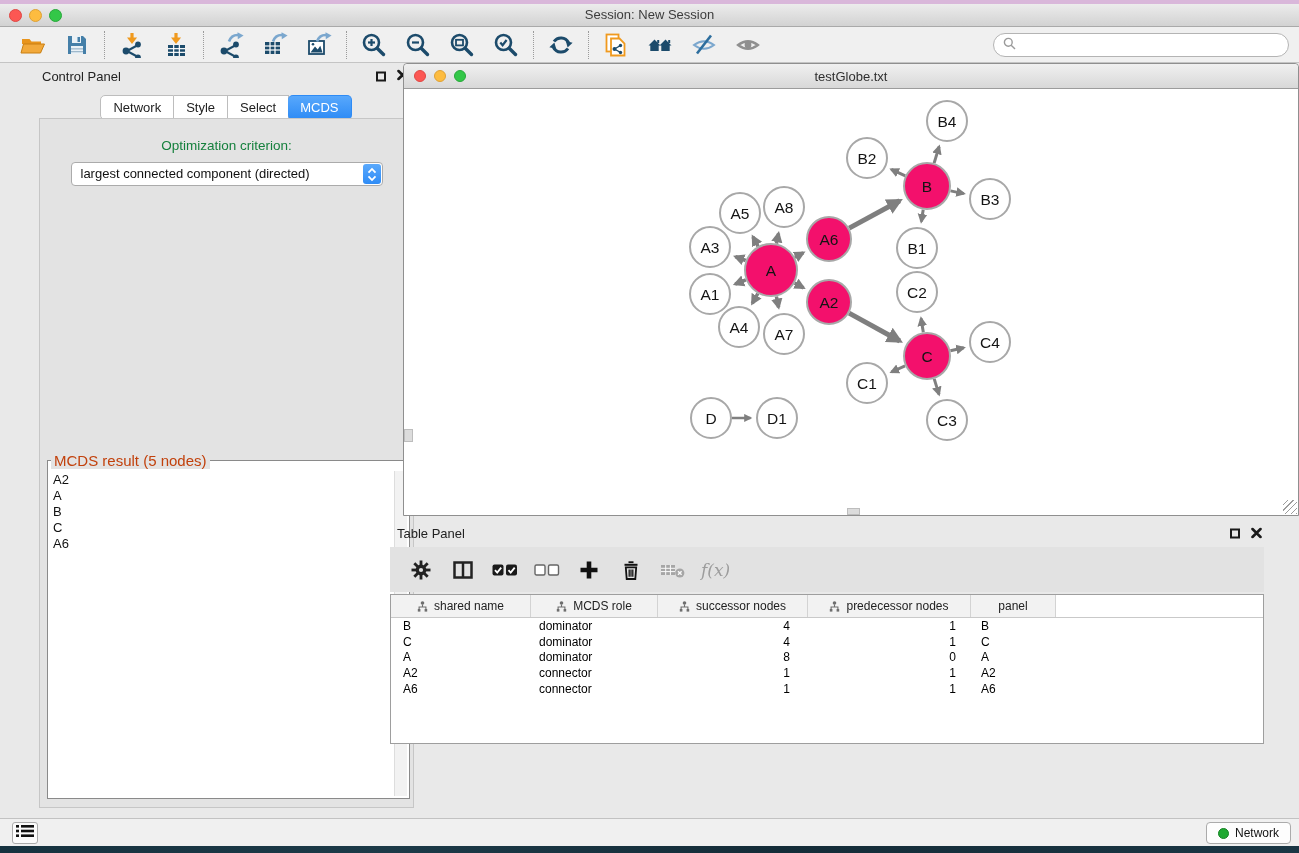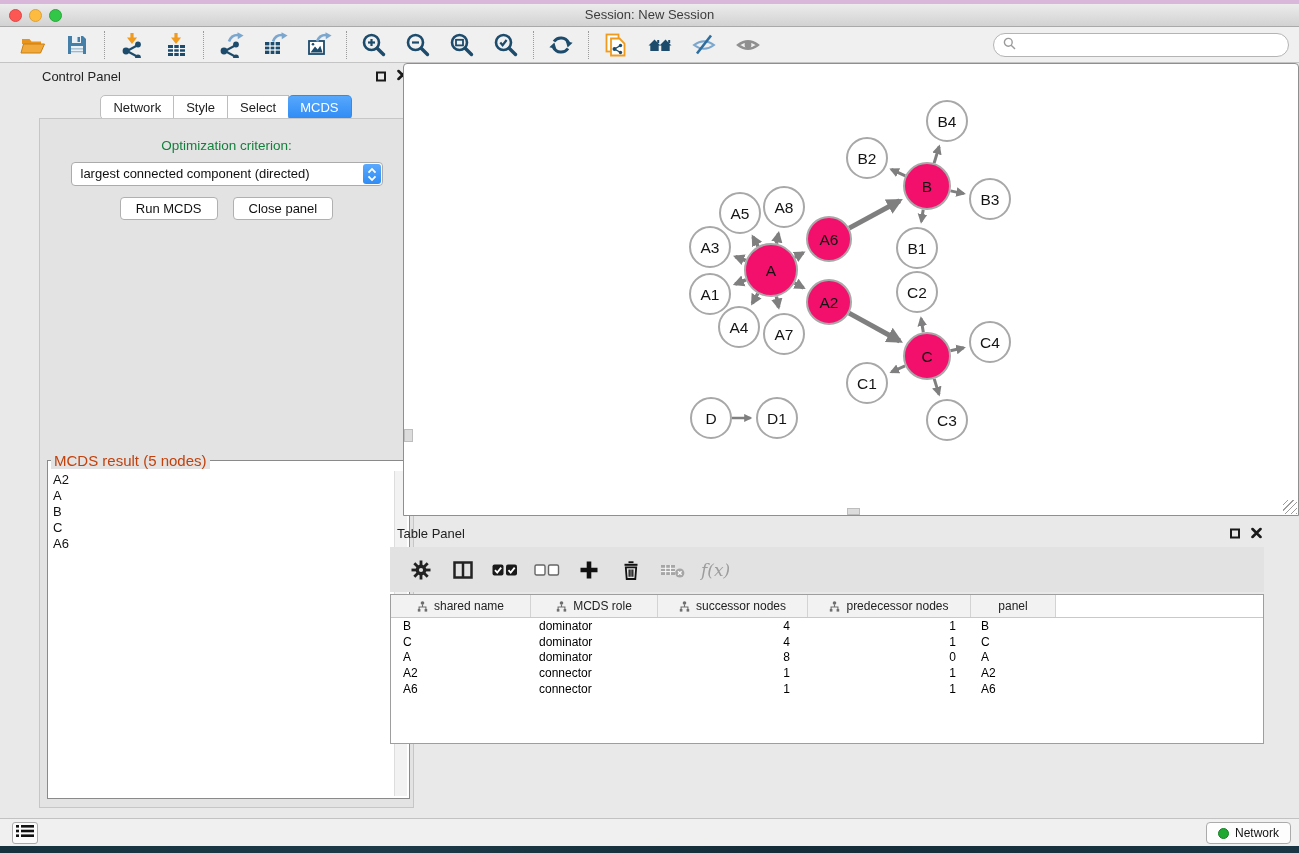--- a/index.html
+++ b/index.html
@@ -342,39 +342,43 @@
     <div class="opt-label">Optimization criterion:</div>
     <div class="select-box">
       <span>largest connected component (directed)</span>
       <span class="stepper">
         <svg width="10" height="15">
             <path d="M1.5 5.7 L5 2 L8.5 5.7" stroke="#FFF" stroke-width="1.8" fill="none"></path>
             <path d="M1.5 9.3 L5 13 L8.5 9.3" stroke="#FFF" stroke-width="1.8" fill="none"></path>
           </svg>
       </span>
     </div>
-    <div class="btn-row">
-      <button class="cp-btn">Run MCDS</button>
-      <button class="cp-btn">Close panel</button>
-    </div>
     <fieldset class="result-fieldset">
       <legend>MCDS result (5 nodes)</legend>
       <div class="result-list" id="result-list">
           <div>A2</div>
           <div>A</div>
           <div>B</div>
           <div>C</div>
           <div>A6</div>
         </div>
       <div class="scroll-track"></div>
     </fieldset>
   </div>
 </div>
 
 <div class="net-window">
+  <div class="net-titlebar">
+    <div class="net-lights">
+      <div class="light red"></div>
+      <div class="light yellow"></div>
+      <div class="light green"></div>
+    </div>
+    <div class="net-title">testGlobe.txt</div>
+  </div>
   <div class="net-canvas">
     <svg id="graph-svg" width="894" height="426">
         <defs>
           <marker id="arrowhead" viewBox="0 0 6 6" refX="4.2" refY="3" markerWidth="3.6" markerHeight="3.6" orient="auto" markerUnits="strokeWidth">
             <path d="M0,0.3 L5.4,3 L0,5.7 Z" fill="#7F7F7F"></path>
           </marker>
         </defs>
         <line x1="341.9" y1="189.9" x2="331.2" y2="194.1" stroke="#7F7F7F" stroke-width="3.5" marker-end="url(#arrowhead)"></line>
         <line x1="390.6" y1="193.0" x2="399.5" y2="197.9" stroke="#7F7F7F" stroke-width="3.5" marker-end="url(#arrowhead)"></line>
         <line x1="341.7" y1="170.5" x2="331.4" y2="166.6" stroke="#7F7F7F" stroke-width="3.5" marker-end="url(#arrowhead)"></line>

